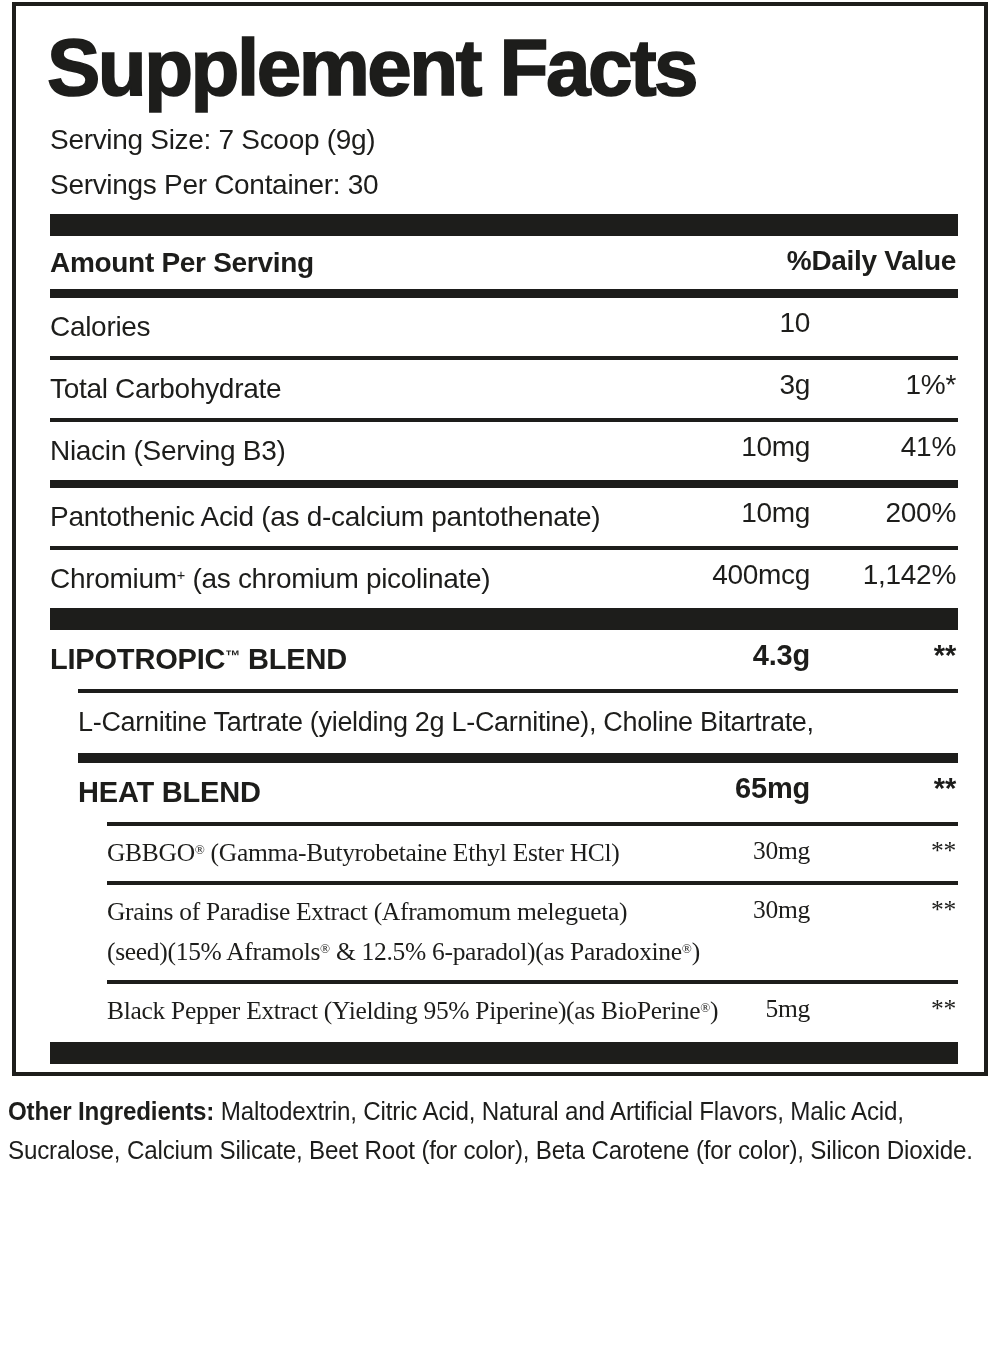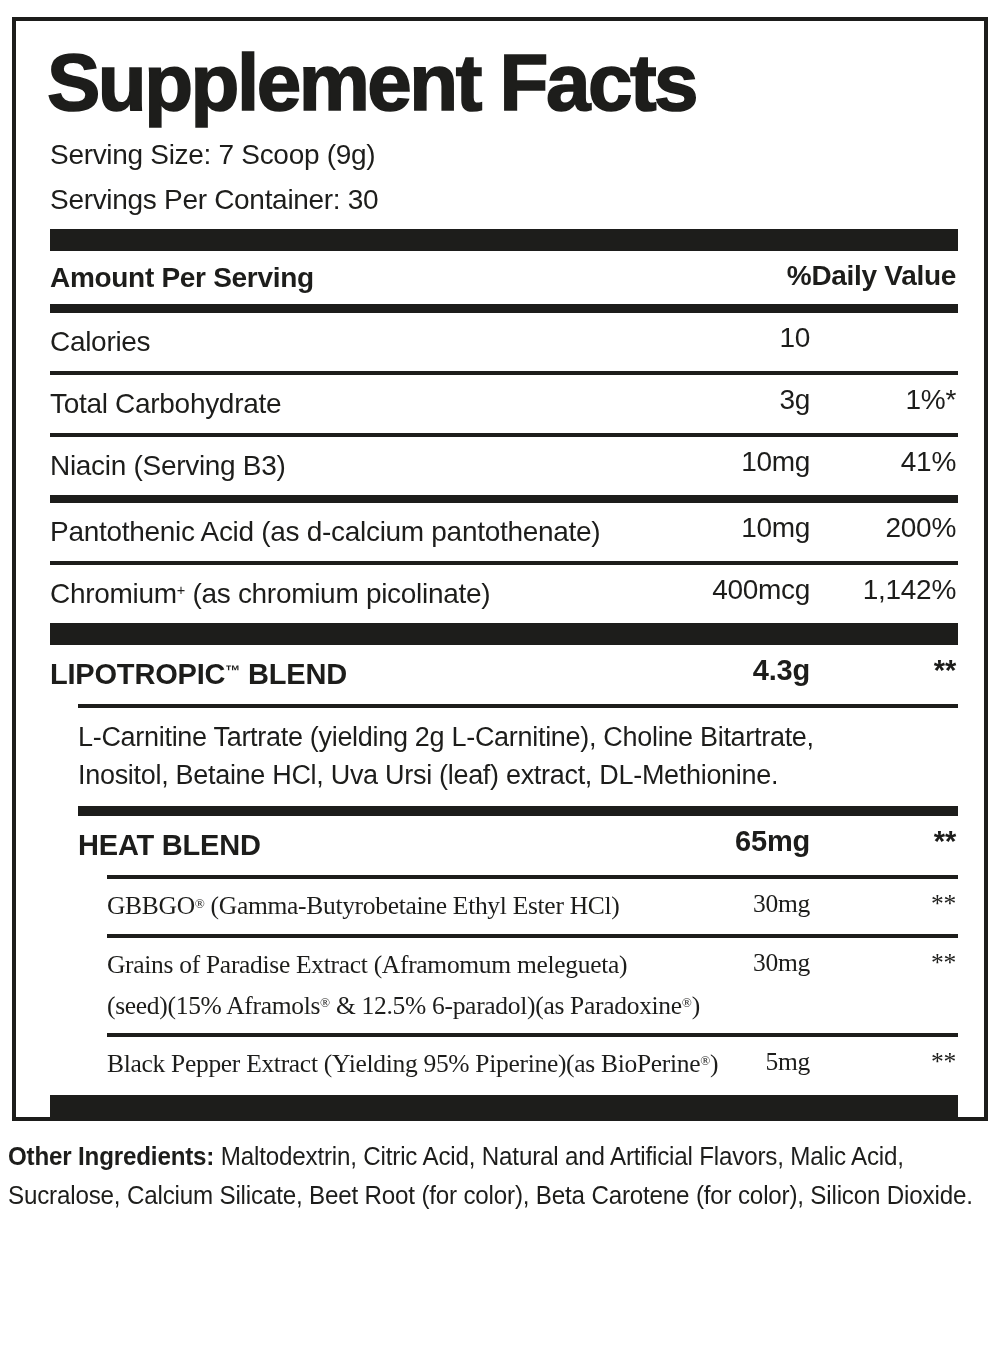--- a/index.html
+++ b/index.html
@@ -2,23 +2,23 @@
 <html><head>
 <meta charset="utf-8">
 <style>
   html,body{margin:0;padding:0;}
   body{
     width:1000px;height:1352px;overflow:hidden;background:#ffffff;color:#1d1d1b;
     font-family:"Liberation Sans", sans-serif;
     -webkit-font-smoothing:antialiased;
   }
   .panel{
-    margin:17px 12px 0 12px;
+    margin:2px 12px 0 12px;
     border:4px solid #1d1d1b;
-    padding:20px 26px 0 34px;
+    padding:20px 26px 8px 34px;
     box-sizing:border-box;
   }
   .title{
     font-size:80px;font-weight:800;letter-spacing:-2.5px;line-height:1.0;
     margin:2px 0 10px -3px;
     -webkit-text-stroke:1.6px #1d1d1b;
     white-space:nowrap;
   }
   .serv{font-size:28px;line-height:1.6;letter-spacing:-0.3px;}
   .bar{background:#1d1d1b;height:4px;}
@@ -108,21 +108,20 @@
 
   <div class="row blend">
     <span class="name rt">LIPOTROPIC<sup>™</sup> BLEND</span>
     <span class="a">4.3g</span>
     <span class="d">**</span>
   </div>
   <div class="bar ind1"></div>
 
   <div class="desc ind1">
     <div>L-Carnitine Tartrate (yielding 2g L-Carnitine), Choline Bitartrate,</div>
-    <div>Inositol, Betaine HCl, Uva Ursi (leaf) extract, DL-Methionine.</div>
   </div>
 
   <div class="bar h10 ind1"></div>
 
   <div class="row blend ind1">
     <span class="name">HEAT BLEND</span>
     <span class="a">65mg</span>
     <span class="d">**</span>
   </div>
   <div class="bar ind2"></div>

